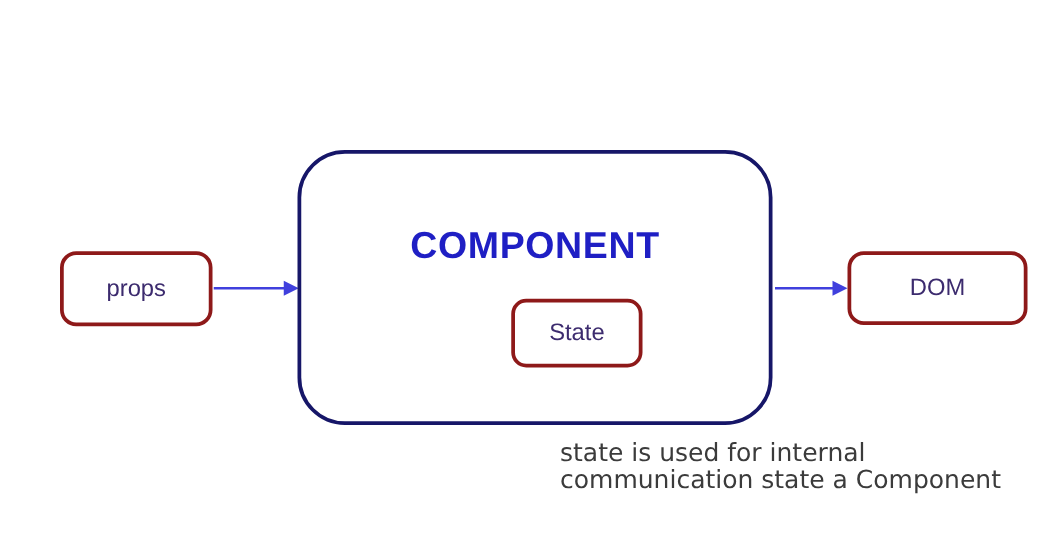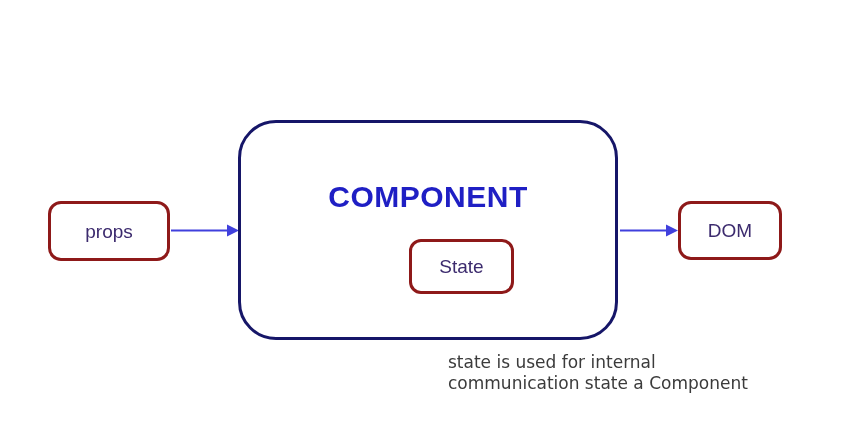--- a/index.html
+++ b/index.html
@@ -35,21 +35,21 @@
     align-items: center;
     justify-content: center;
     text-align: center;
   }
   .box .label {
     color: var(--label-text-purple);
     font-size: 19px;
     line-height: 1;
   }
   .props-box  { left: 48px;  top: 201px; width: 122px; height: 60px; border-radius: 13px; }
-  .dom-box    { left: 678px; top: 201px; width: 104px; height: 59px; border-radius: 13px; }
+  .dom-box    { left: 678px; top: 201px; width: 144px; height: 59px; border-radius: 13px; }
   .component-box {
     position: absolute;
     left: 238px; top: 120px;
     width: 380px; height: 220px;
     background: var(--background);
     border: 3px solid var(--component-border-navy);
     border-radius: 38px;
   }
   .component-title {
     position: absolute;
@@ -66,21 +66,21 @@
     position: absolute;
     left: 137px; top: 116px;
     width: 105px; height: 55px;
     border-radius: 12px;
     margin-left: 31px;
   }
   .caption {
     position: absolute;
     left: 448px; top: 352px;
     font-family: "DejaVu Sans", sans-serif;
-    font-size: 17px;
+    font-size: 20px;
     line-height: 21px;
     color: var(--caption-gray);
     white-space: nowrap;
   }
 </style>
 </head>
 <body>
 
 <div class="canvas">
 

